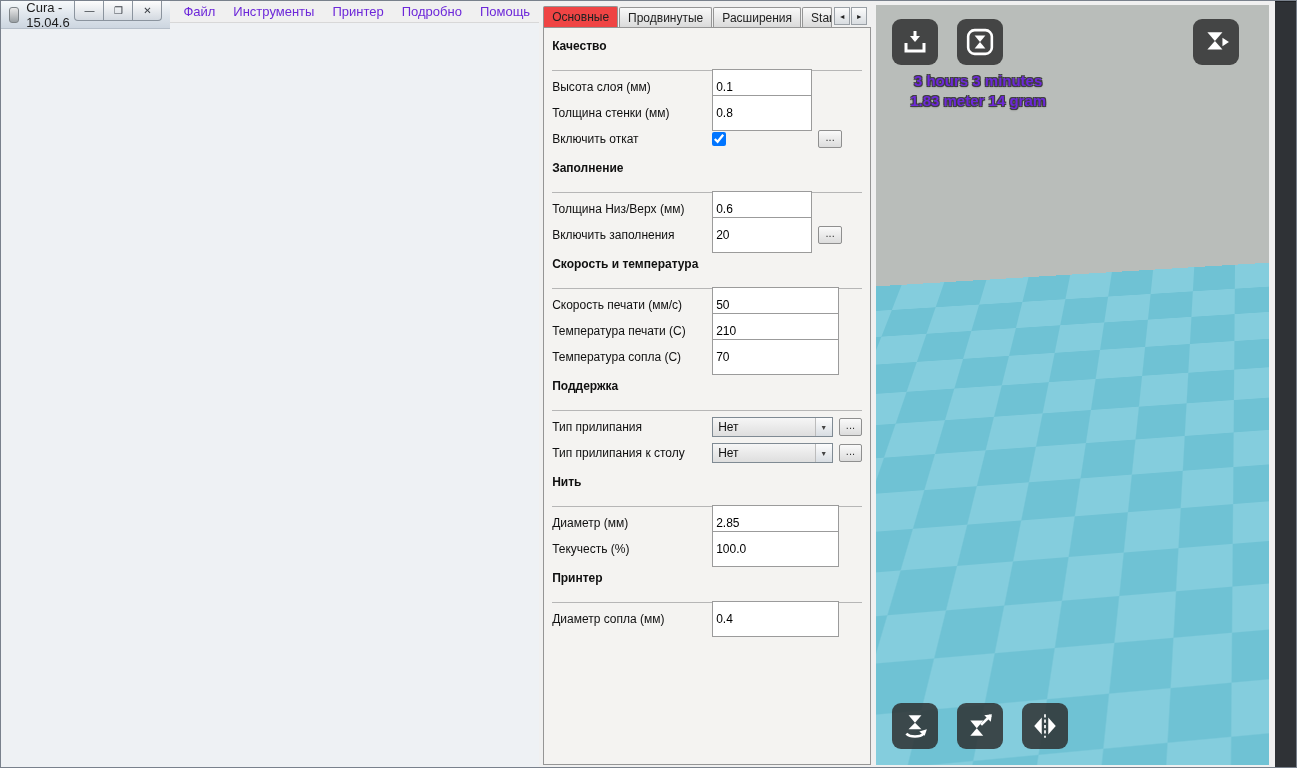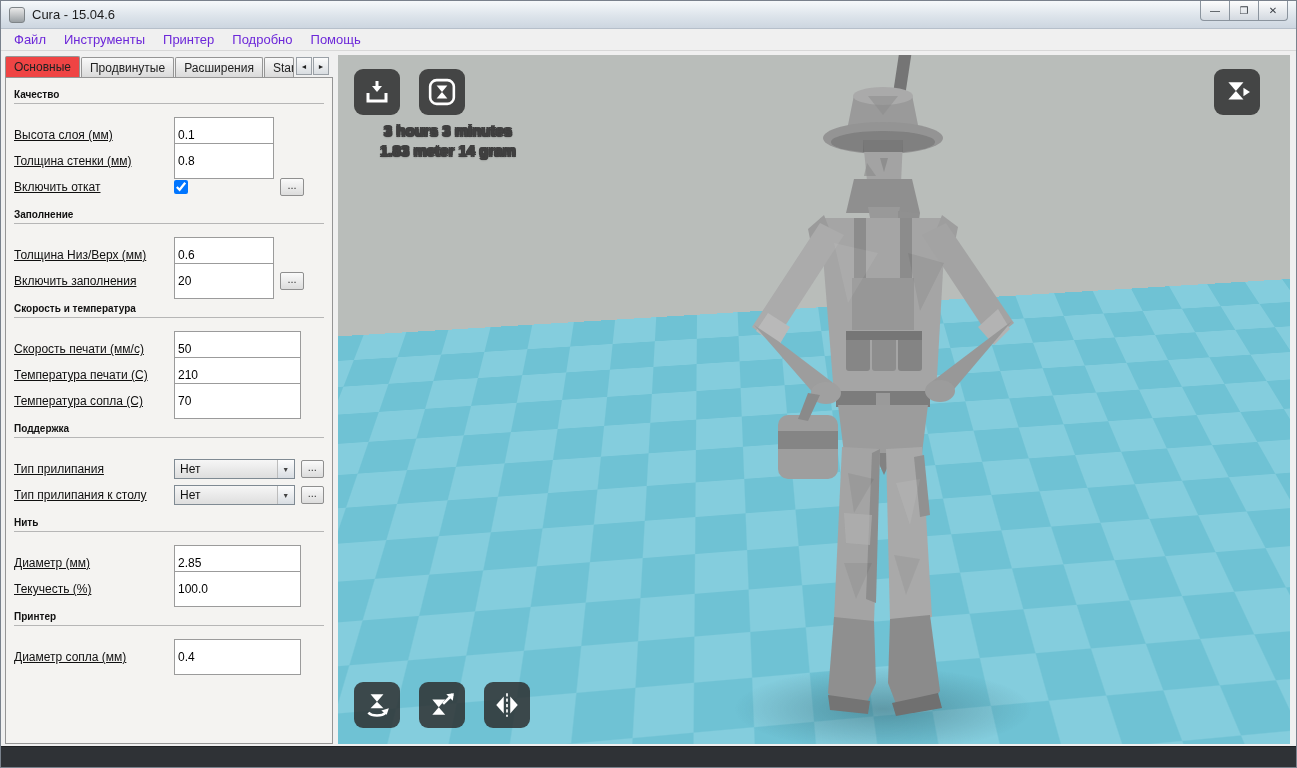--- a/index.html
+++ b/index.html
@@ -1,19 +1,19 @@
 <!DOCTYPE html>
 <html style="--viewport-bg: #b9bdba; --plate-light: #84cddd; --plate-dark: #6fc2d4; --overlay-button-bg: #2b2b2b;"><head>
 <meta charset="utf-8">
 <style>
   * { box-sizing: border-box; margin: 0; padding: 0; }
   html,body { width:1297px; height:768px; overflow:hidden; }
   body { font-family:"Liberation Sans", sans-serif; background:#c9cdd3; }
 
-  .window { width:1297px; height:768px; border:1px solid #79818c; display:flex; flex-direction:column; background:#eef1f4; }
+  .window { width:1297px; height:768px; border:1px solid #79818c; display:flex; background:#eef1f4; }
 
   
   .titlebar { height:28px; flex:0 0 28px; display:flex; align-items:center; padding:0 0 0 8px;
               background:linear-gradient(#f6f9fb, #dde4eb 55%, #cdd6e0); border-bottom:1px solid #b6bfca; }
   .app-icon { width:16px; height:16px; border-radius:3px; background:linear-gradient(#e9e9e9,#9aa0a4); border:1px solid #7e8488; }
   .title-text { font-size:13px; color:#1c1c1c; margin-left:7px; }
   .win-controls { margin-left:auto; display:flex; align-self:flex-start; margin-right:8px; }
   .win-btn { width:30px; height:20px; display:flex; align-items:center; justify-content:center;
              font-size:10px; color:#3a3f45; background:linear-gradient(#fdfdfd,#d3d9e0);
              border:1px solid #8b949e; border-top:none; margin-left:-1px; }
@@ -36,24 +36,24 @@
          position:relative; top:2px; background:linear-gradient(#f9f9f9,#dadada); border:1px solid #959595;
          border-bottom:none; border-radius:2px 2px 0 0; }
   .tab.active { background:#ef4444; top:1px; height:22px; z-index:3; }
   .tab.clipped { width:42px; overflow:hidden; }
   .tab-arrows { position:absolute; right:4px; top:2px; display:flex; }
   .tab-arrow { width:16px; height:18px; margin-left:1px; display:flex; align-items:center; justify-content:center;
                font-size:7px; color:#222; background:linear-gradient(#fbfbfb,#d9dde1); border:1px solid #9aa0a6; }
   .panel-page { position:absolute; left:0; right:0; top:22px; bottom:0; border:1px solid #959595;
                 background:#f4f3f1; padding:2px 6px 6px 6px; overflow:hidden; z-index:2; }
 
-  .section-title { font-weight:bold; font-size:10px; color:#101010; margin:9px 2px 18px 2px;
-                   padding-bottom:3px; border-bottom:1px solid #b6b6b6; }
+  .section-title { font-weight:bold; font-size:12px; color:#101010; margin:9px 2px 3px 2px;
+                   padding-bottom:17px; border-bottom:1px solid #b6b6b6; }
   .row { display:flex; align-items:center; height:26px; padding:0 2px; }
-  .row-label { font-size:12px; color:#101010; width:160px; flex:0 0 160px;text-decoration:underline; }
+  .row-label { font-size:12px; color:#101010; width:160px; flex:0 0 160px; }
   .textbox { width:100px; height:36px; border:1px solid #9b9b9b; background:#fff; color:#000;
              font:12px "Liberation Sans", sans-serif; padding:0 3px; }
   .textbox.wide { width:127px; }
   .checkbox { width:14px; height:14px; }
   .chk-holder { width:100px; display:flex; align-items:center; }
   .combo { width:124px; height:20px; border:1px solid #7f8a93; background:linear-gradient(#f6f6f6,#dedede);
            display:flex; align-items:center; font-size:12px; color:#111; padding-left:5px; }
   .combo-arrow { margin-left:auto; width:17px; height:100%; display:flex; align-items:center; justify-content:center;
                  font-size:7px; color:#444; border-left:1px solid #bcbcbc; background:linear-gradient(#fdfdfd,#d8dde2); }
   .more-btn { width:24px; height:18px; margin-left:6px; display:flex; align-items:center; justify-content:center;
@@ -75,22 +75,22 @@
   .gl-btn { position:absolute; width:46px; height:46px; border-radius:9px; background:rgba(43,43,43,.82);
             display:flex; align-items:center; justify-content:center; }
   .gl-btn svg { display:block; }
   .btn-load { left:16px; top:14px; }
   .btn-save { left:81px; top:14px; }
   .btn-view { right:30px; top:14px; }
   .btn-rotate { left:16px; bottom:16px; }
   .btn-scale { left:81px; bottom:16px; }
   .btn-mirror { left:146px; bottom:16px; }
 
-  .estimate { position:absolute; left:10px; top:66px; width:200px; text-align:center;
-              font-size:15px; font-weight:bold; color:#404040; line-height:20px;
+  .estimate { position:absolute; left:2px; top:66px; width:200px; text-align:center;
+              font-size:15px; font-weight:bold; color:#6d28d9; line-height:20px;
               text-shadow:-1px -1px 0 #3e3e3e, 1px -1px 0 #3e3e3e, -1px 1px 0 #3e3e3e, 1px 1px 0 #3e3e3e, 0 1px 2px rgba(0,0,0,.5); }
 
   
   .bottom-bar { flex:0 0 21px; background:#2f3236; border-top:1px solid #1e2023; }
 </style>
 </head>
 <body>
 
 <div class="window">
 

